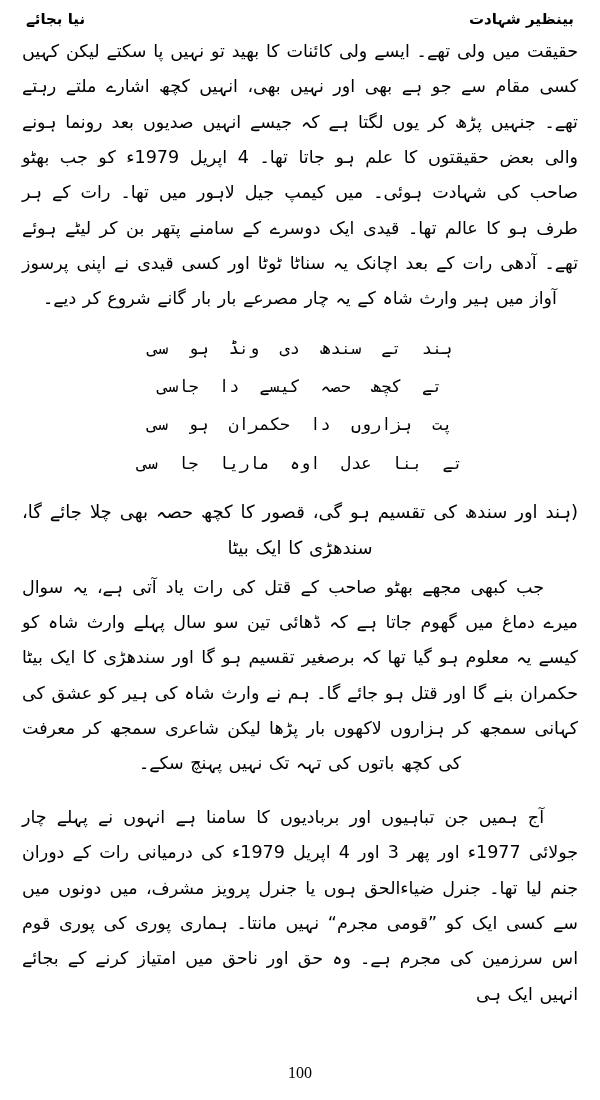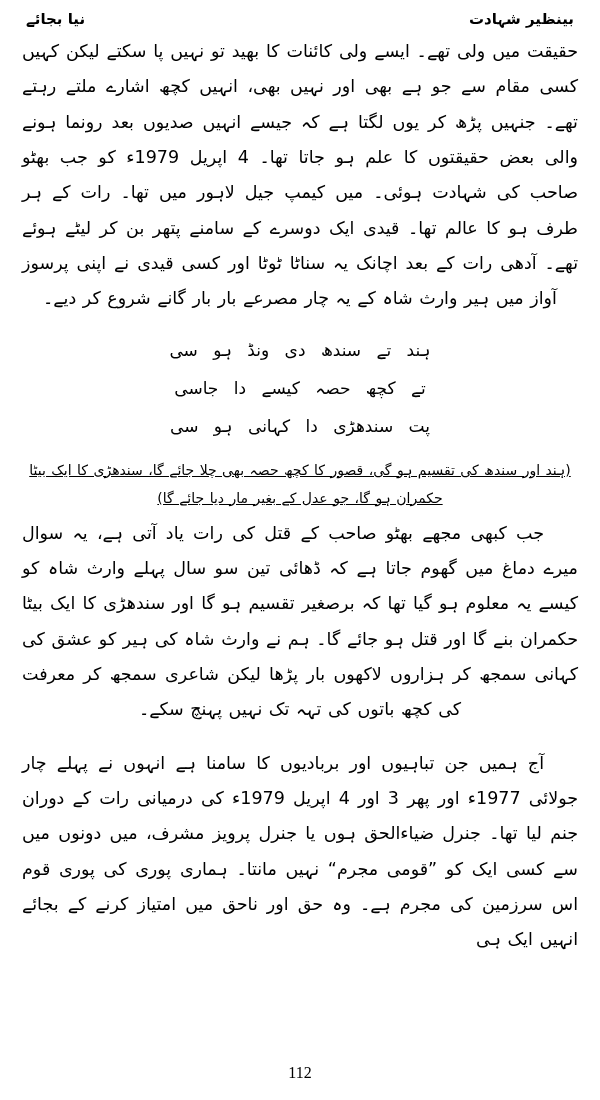--- a/index.html
+++ b/index.html
@@ -60,37 +60,37 @@
     text-indent: 34px;
   }
   .para.end-right {
     text-align-last: right;
   }
   
   .verse {
     direction: rtl;
     margin: 14px 0 10px 0;
     text-align: center;
+    font-family: Liberation Mono, monospace;
   }
   .verse-line {
     font-size: 17px;
     line-height: 2.25;
     letter-spacing: 1px;
     word-spacing: 10px;
     text-align: center;
   }
   
   .gloss {
     direction: rtl;
-    font-size: 14px;
+    font-size: 18px;
     line-height: 2.0;
     text-align: justify;
     text-align-last: center;
     margin: 6px 0 4px 0;
-    text-decoration: underline;
   }
   .gloss .gloss-2 {
     display: block;
     text-align: center;
   }
   .block-gap {
     height: 16px;
   }
   
   .folio {
@@ -116,33 +116,33 @@
     <span class="rh-left">نیا بجائے</span>
   </div>
 
   <div class="body-col">
 
     <p class="para center-last">حقیقت میں ولی تھے۔ ایسے ولی کائنات کا بھید تو نہیں پا سکتے لیکن کہیں کسی مقام سے جو ہے بھی اور نہیں بھی، انہیں کچھ اشارے ملتے رہتے تھے۔ جنہیں پڑھ کر یوں لگتا ہے کہ جیسے انہیں صدیوں بعد رونما ہونے والی بعض حقیقتوں کا علم ہو جاتا تھا۔ 4 اپریل 1979ء کو جب بھٹو صاحب کی شہادت ہوئی۔ میں کیمپ جیل لاہور میں تھا۔ رات کے ہر طرف ہو کا عالم تھا۔ قیدی ایک دوسرے کے سامنے پتھر بن کر لیٹے ہوئے تھے۔ آدھی رات کے بعد اچانک یہ سناٹا ٹوٹا اور کسی قیدی نے اپنی پرسوز آواز میں ہیر وارث شاہ کے یہ چار مصرعے بار بار گانے شروع کر دیے۔</p>
 
     <div class="verse">
       <div class="verse-line">ہند تے سندھ دی ونڈ ہو سی</div>
       <div class="verse-line">تے کچھ حصہ کیسے دا جاسی</div>
-      <div class="verse-line">پت سندھڑی دا کہانی ہو سی</div>
+      <div class="verse-line">پت ہزاروں دا حکمران ہو سی</div>
+      <div class="verse-line">تے بنا عدل اوہ ماریا جا سی</div>
     </div>
 
     <div class="gloss">
       <span>(ہند اور سندھ کی تقسیم ہو گی، قصور کا کچھ حصہ بھی چلا جائے گا، سندھڑی کا ایک بیٹا</span>
-      <span class="gloss-2">حکمران ہو گا، جو عدل کے بغیر مار دیا جائے گا)</span>
     </div>
 
     <p class="para indent-first center-last">جب کبھی مجھے بھٹو صاحب کے قتل کی رات یاد آتی ہے، یہ سوال میرے دماغ میں گھوم جاتا ہے کہ ڈھائی تین سو سال پہلے وارث شاہ کو کیسے یہ معلوم ہو گیا تھا کہ برصغیر تقسیم ہو گا اور سندھڑی کا ایک بیٹا حکمران بنے گا اور قتل ہو جائے گا۔ ہم نے وارث شاہ کی ہیر کو عشق کی کہانی سمجھ کر ہزاروں لاکھوں بار پڑھا لیکن شاعری سمجھ کر معرفت کی کچھ باتوں کی تہہ تک نہیں پہنچ سکے۔</p>
 
     <div class="block-gap"></div>
 
     <p class="para indent-first end-right">آج ہمیں جن تباہیوں اور بربادیوں کا سامنا ہے انہوں نے پہلے چار جولائی 1977ء اور پھر 3 اور 4 اپریل 1979ء کی درمیانی رات کے دوران جنم لیا تھا۔ جنرل ضیاءالحق ہوں یا جنرل پرویز مشرف، میں دونوں میں سے کسی ایک کو ”قومی مجرم“ نہیں مانتا۔ ہماری پوری کی پوری قوم اس سرزمین کی مجرم ہے۔ وہ حق اور ناحق میں امتیاز کرنے کے بجائے انہیں ایک ہی</p>
 
   </div>
 
   <div class="spacer"></div>
 
-  <div class="folio">112</div>
+  <div class="folio">100</div>
 
 </div>
 
 </body></html>

